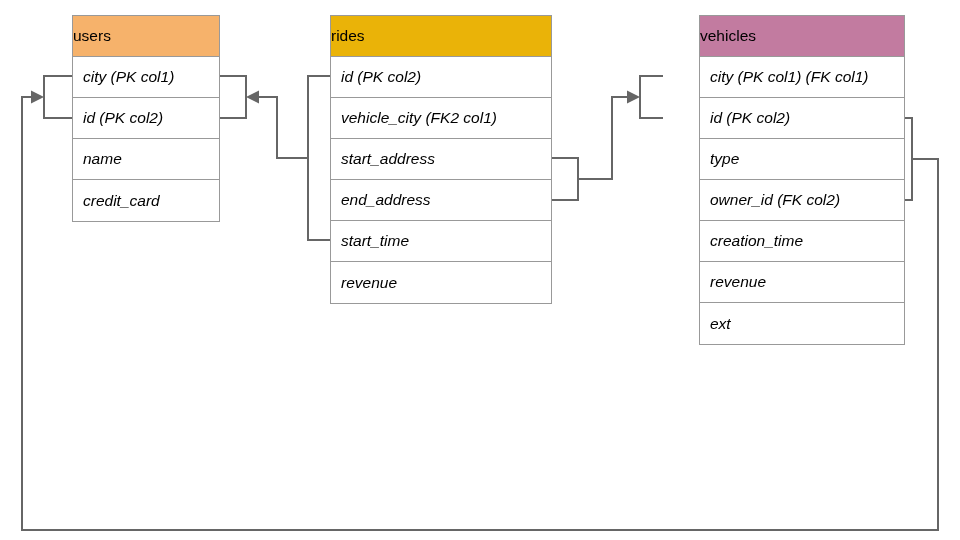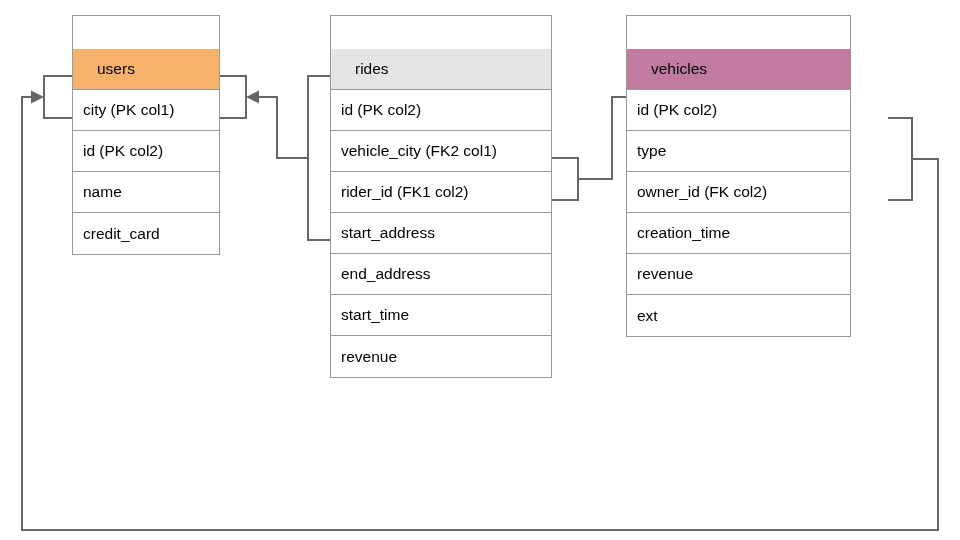--- a/index.html
+++ b/index.html
@@ -28,36 +28,36 @@
     background: #ffffff;
     box-sizing: border-box;
     z-index: 2;
   }
   .er-header {
     height: 41px;
     box-sizing: border-box;
     border-bottom: 1px solid var(--border-color);
     display: flex;
     align-items: center;
-    padding: 0 24px;
+    padding: 0 0;
     font-size: 15.5px;
     color: var(--text-color);
-    margin-top: 33px;
   }
   .er-row {
     height: 41px;
     box-sizing: border-box;
     border-bottom: 1px solid var(--border-color);
     display: flex;
     align-items: center;
     padding: 0 10px;
     font-size: 15.5px;
     color: var(--text-color);
     background: #ffffff;
     white-space: nowrap;
+    font-style: italic;
   }
   .er-row:last-child { border-bottom: none; }
   .connector-layer {
     position: absolute;
     left: 0;
     top: 0;
     width: 960px;
     height: 540px;
     z-index: 1;
   }
@@ -65,21 +65,21 @@
     fill: none;
     stroke: var(--connector-color);
     stroke-width: 2;
   }
   .connector-layer polygon {
     fill: var(--connector-color);
     stroke: none;
   }
   #tbl-users    { left: 72px;  width: 148px; }
   #tbl-rides    { left: 330px; width: 222px; }
-  #tbl-vehicles { left: 626px; width: 225px; }
+  #tbl-vehicles { left: 699px; width: 206px; }
 </style>
 </head>
 <body>
 
 <div class="canvas">
 
   <svg class="connector-layer" viewBox="0 0 960 540" xmlns="http://www.w3.org/2000/svg">
 
     <g>
       <polyline points="330,76 308,76 308,240 330,240"></polyline>
@@ -107,35 +107,35 @@
     <div class="er-header" style="background: rgb(246, 178, 107);">users</div>
     <div class="er-rows">
         <div class="er-row">city (PK col1)</div>
         <div class="er-row">id (PK col2)</div>
         <div class="er-row">name</div>
         <div class="er-row">credit_card</div>
       </div>
   </div>
 
   <div class="er-table" id="tbl-rides">
-    <div class="er-header" style="background: #e5e5e5;">rides</div>
+    <div class="er-header" style="background: #eab308;">rides</div>
     <div class="er-rows">
         <div class="er-row">id (PK col2)</div>
         <div class="er-row">vehicle_city (FK2 col1)</div>
-        <div class="er-row">rider_id (FK1 col2)</div>
         <div class="er-row">start_address</div>
         <div class="er-row">end_address</div>
         <div class="er-row">start_time</div>
         <div class="er-row">revenue</div>
       </div>
   </div>
 
   <div class="er-table" id="tbl-vehicles">
     <div class="er-header" style="background: rgb(194, 123, 160);">vehicles</div>
     <div class="er-rows">
+        <div class="er-row">city (PK col1) (FK col1)</div>
         <div class="er-row">id (PK col2)</div>
         <div class="er-row">type</div>
         <div class="er-row">owner_id (FK col2)</div>
         <div class="er-row">creation_time</div>
         <div class="er-row">revenue</div>
         <div class="er-row">ext</div>
       </div>
   </div>
 
 </div>

